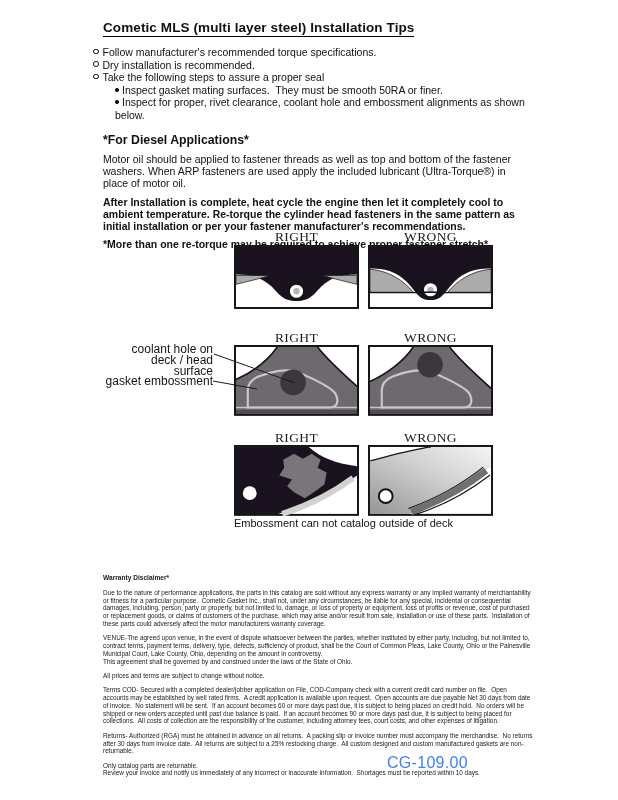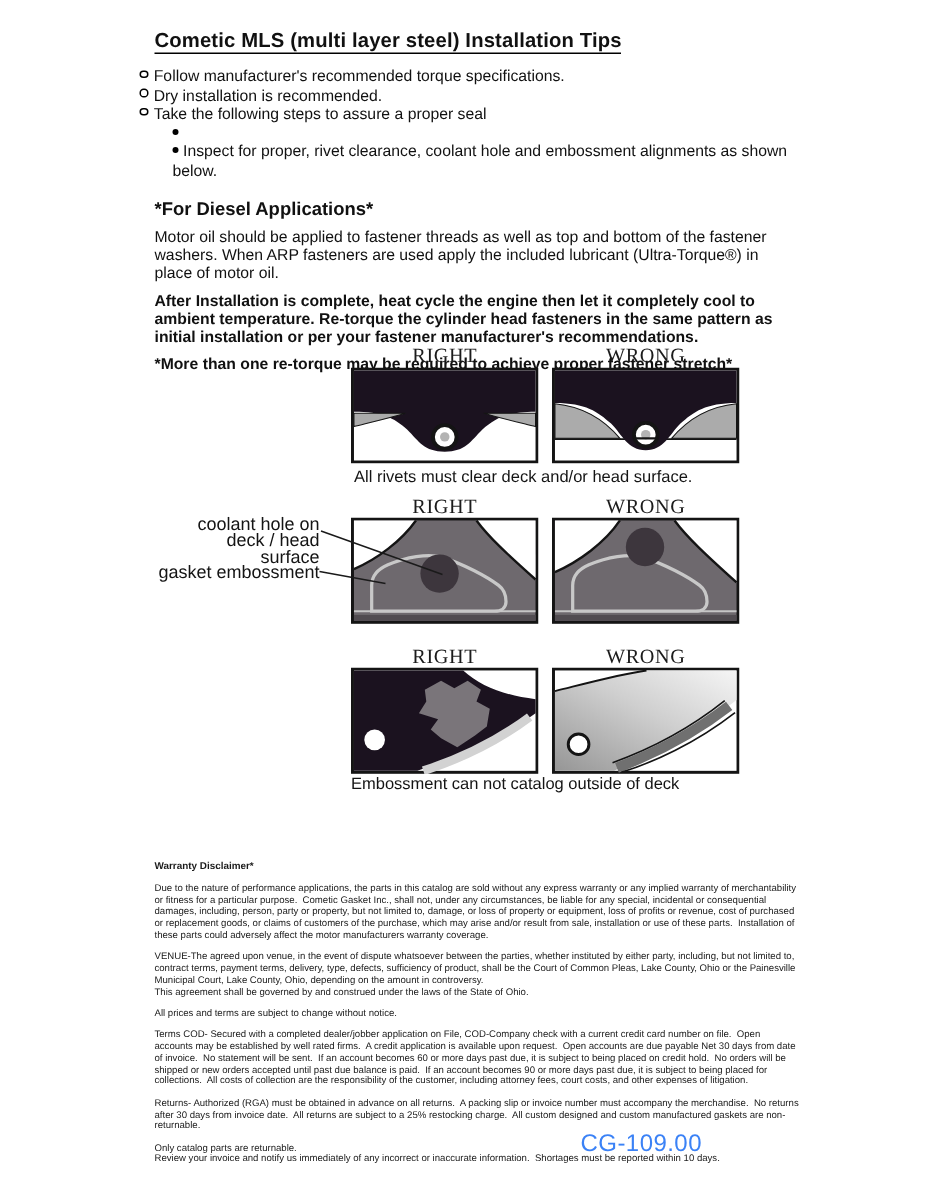--- a/index.html
+++ b/index.html
@@ -40,21 +40,21 @@
 
 <div class="page">
 
   <div class="content-top">
     <h1 class="page-title">Cometic MLS (multi layer steel) Installation Tips</h1>
 
     <div class="bullets">
       <div class="bullet-row"><span class="o-marker"></span><span>Follow manufacturer's recommended torque specifications.</span></div>
       <div class="bullet-row"><span class="o-marker"></span><span>Dry installation is recommended.</span></div>
       <div class="bullet-row"><span class="o-marker"></span><span>Take the following steps to assure a proper seal</span></div>
-      <div class="sub-row"><span class="f-marker"></span></div>
+      <div class="sub-row"><span class="f-marker"></span><span>Inspect gasket mating surfaces.  They must be smooth 50RA or finer.</span></div>
       <div class="sub-row"><span class="f-marker"></span><span>Inspect for proper, rivet clearance, coolant hole and embossment alignments as shown below.</span></div>
     </div>
 
     <h2 class="diesel-heading">*For Diesel Applications*</h2>
     <p class="body-para">Motor oil should be applied to fastener threads as well as top and bottom of the fastener washers. When ARP fasteners are used apply the included lubricant (Ultra-Torque®) in place of motor oil.</p>
     <p class="body-para gap">After Installation is complete, heat cycle the engine then let it completely cool to ambient temperature. Re-torque the cylinder head fasteners in the same pattern as initial installation or per your fastener manufacturer's recommendations.</p>
     <p class="body-para gap">*More than one re-torque may be required to achieve proper fastener stretch*</p>
   </div>
 
   <div class="diag-label" style="left:234px;top:229px;">RIGHT</div>
@@ -77,21 +77,20 @@
       <path d="M2,24.5 C22,26.5 36,36 46,48 L2,48 Z" stroke="#141414" stroke-width="0.7" fill="#ababab"></path>
       <path d="M125,24.5 C105,26.5 91,36 81,48 L125,48 Z" fill="#ababab" stroke="#141414" stroke-width="0.7"></path>
       <line x1="2" y1="48.5" x2="125" y2="48.5" stroke="#141414" stroke-width="1.3"></line>
       <path d="M2,2 H125 V24 C104,24 96,30 87,38 C79,46 76,56 63.5,56 C51,56 48,46 40,38 C31,30 23,24 2,24 Z" fill="#1b121f"></path>
       <circle cx="63.5" cy="45.5" r="8" fill="#ffffff" stroke="#141414" stroke-width="2.6"></circle>
       <circle cx="63.5" cy="45.5" r="3.2" fill="#b3b3b3"></circle>
       <line x1="55.5" y1="48" x2="71.5" y2="48" stroke="#141414" stroke-width="1.6"></line>
     </svg>
   </div>
 
-  <div class="caption" style="left:236px;top:312px;">All rivets must clear deck and/or head surface.</div>
 
   <div class="diag-label" style="left:234px;top:330px;">RIGHT</div>
   <div class="diag-label" style="left:368px;top:330px;">WRONG</div>
 
   <div class="annot" style="left:118px;top:344px;width:95px;">
     <div>coolant hole on</div>
     <div>deck / head surface</div>
   </div>
   <div class="annot" style="left:103px;top:376px;width:110px;">gasket embossment</div>
 

